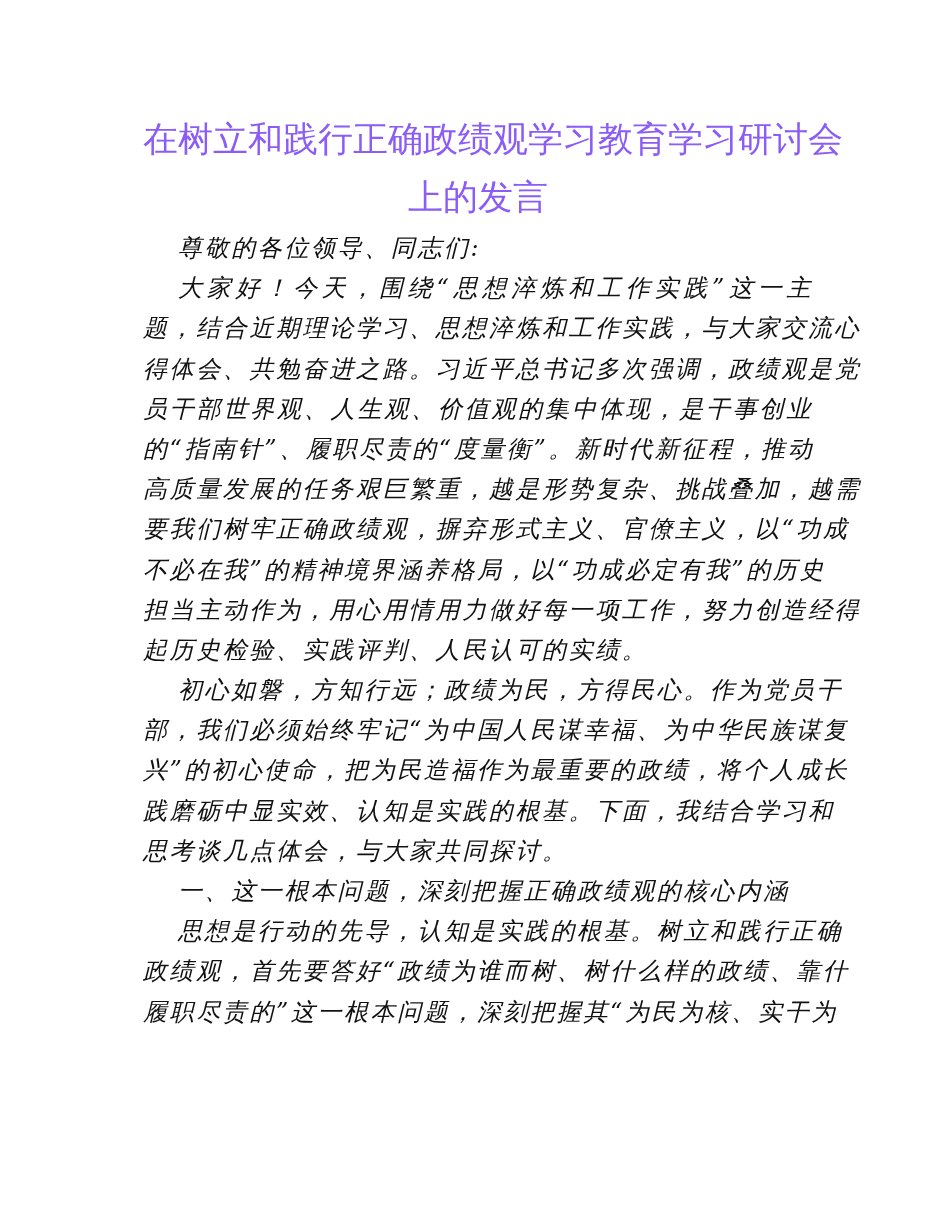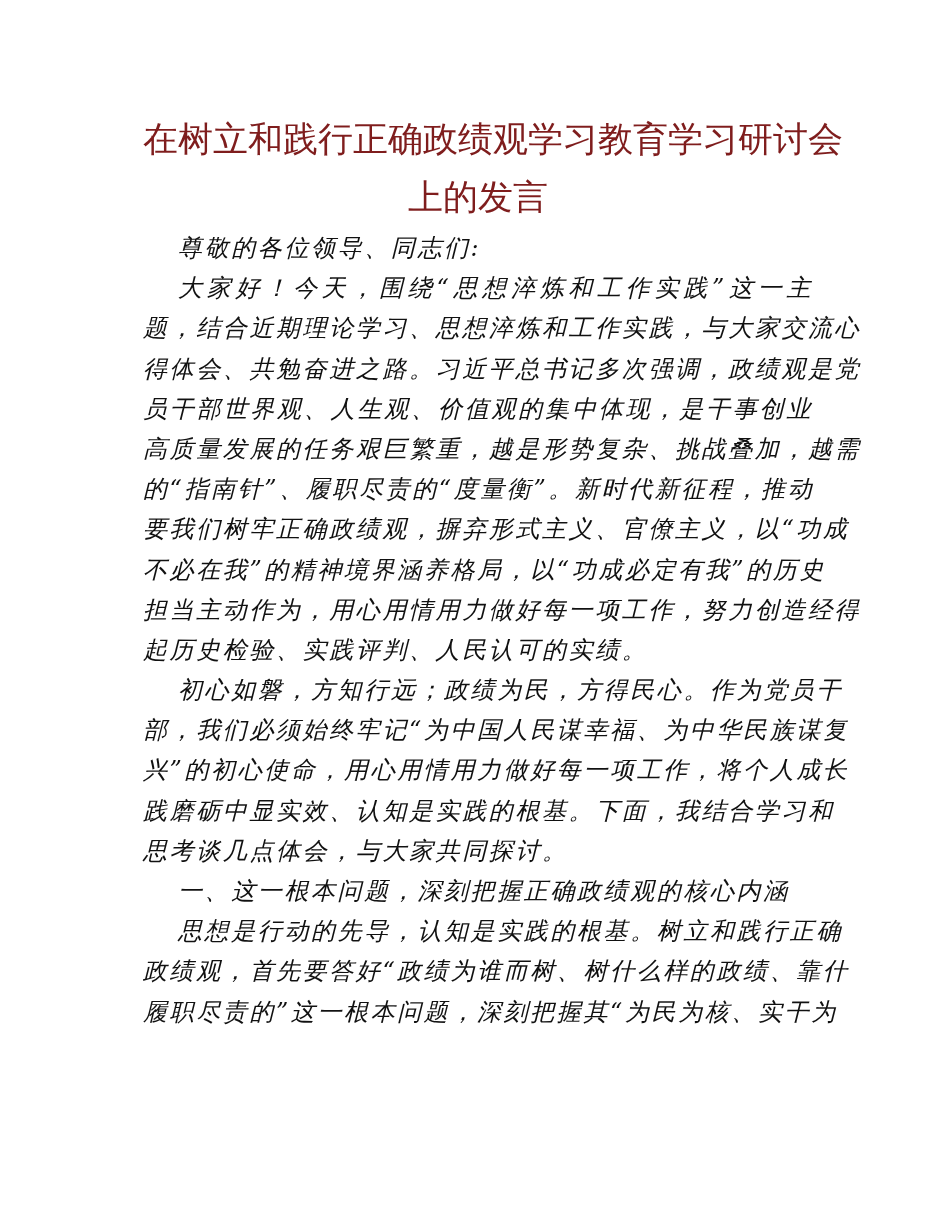--- a/index.html
+++ b/index.html
@@ -22,21 +22,21 @@
       width: 670px;
     }
     .title {
       font-family: "DejaVu Sans", "Liberation Sans", sans-serif;
       font-size: 35px;
       line-height: 58px;
       text-align: center;
       margin: 0;
       font-weight: normal;
       letter-spacing: 0px;
-      color: #7f1d1d;
+      color: #8b5cf6;
       white-space: nowrap;
     }
     .title-line {
       display: block;
     }
     .body-text {
       margin-top: 2px;
       font-style: italic;
     }
     .para {
@@ -77,32 +77,32 @@
 
     <div class="para" style="text-indent:0">
       <span class="line last indent">尊敬的各位领导、同志们:</span>
     </div>
 
     <div class="para" style="text-indent:0">
       <span class="line indent">大家好！今天，围绕“思想淬炼和工作实践”这一主</span>
       <span class="line">题，结合近期理论学习、思想淬炼和工作实践，与大家交流心</span>
       <span class="line">得体会、共勉奋进之路。习近平总书记多次强调，政绩观是党</span>
       <span class="line">员干部世界观、人生观、价值观的集中体现，是干事创业</span>
+      <span class="line">的“指南针”、履职尽责的“度量衡”。新时代新征程，推动</span>
       <span class="line">高质量发展的任务艰巨繁重，越是形势复杂、挑战叠加，越需</span>
-      <span class="line">的“指南针”、履职尽责的“度量衡”。新时代新征程，推动</span>
       <span class="line">要我们树牢正确政绩观，摒弃形式主义、官僚主义，以“功成</span>
       <span class="line">不必在我”的精神境界涵养格局，以“功成必定有我”的历史</span>
       <span class="line">担当主动作为，用心用情用力做好每一项工作，努力创造经得</span>
       <span class="line last">起历史检验、实践评判、人民认可的实绩。</span>
     </div>
 
     <div class="para" style="text-indent:0">
       <span class="line indent">初心如磐，方知行远；政绩为民，方得民心。作为党员干</span>
       <span class="line">部，我们必须始终牢记“为中国人民谋幸福、为中华民族谋复</span>
-      <span class="line">兴”的初心使命，用心用情用力做好每一项工作，将个人成长</span>
+      <span class="line">兴”的初心使命，把为民造福作为最重要的政绩，将个人成长</span>
       <span class="line">践磨砺中显实效、认知是实践的根基。下面，我结合学习和</span>
       <span class="line last">思考谈几点体会，与大家共同探讨。</span>
     </div>
 
     <div class="para" style="text-indent:0">
       <span class="line last indent">一、这一根本问题，深刻把握正确政绩观的核心内涵</span>
     </div>
 
     <div class="para" style="text-indent:0">
       <span class="line indent">思想是行动的先导，认知是实践的根基。树立和践行正确</span>

